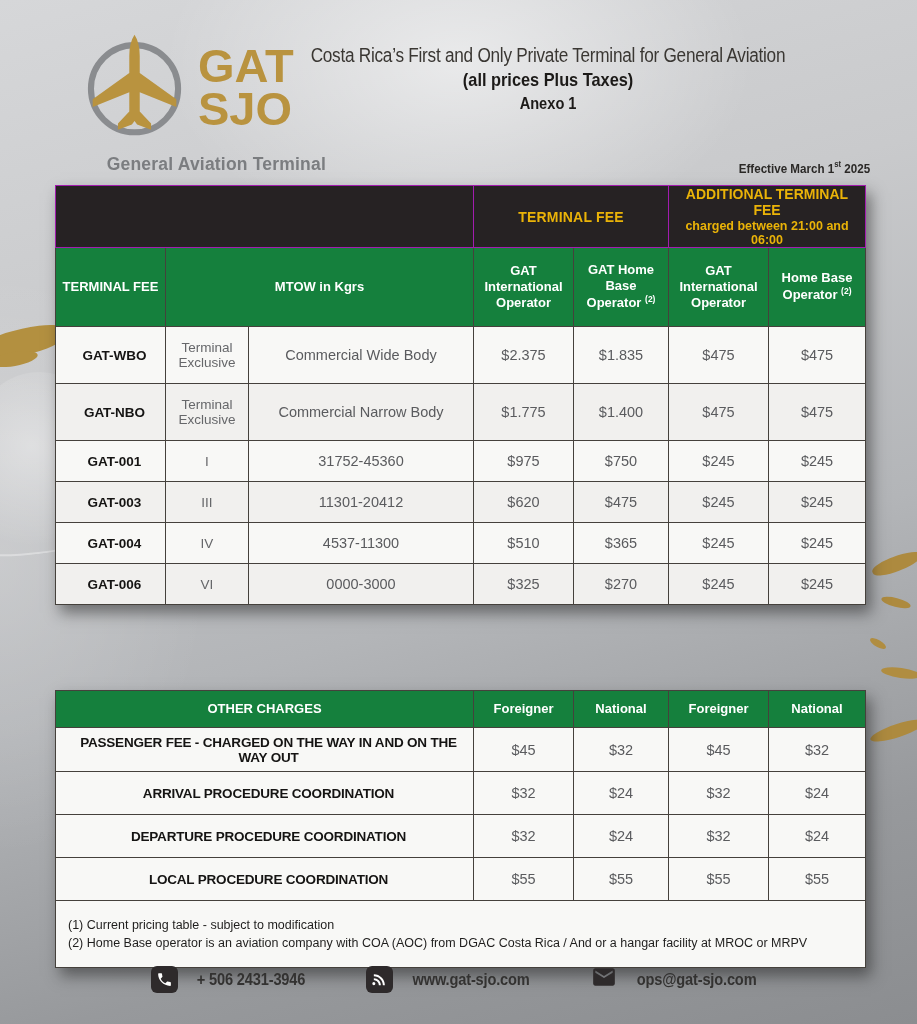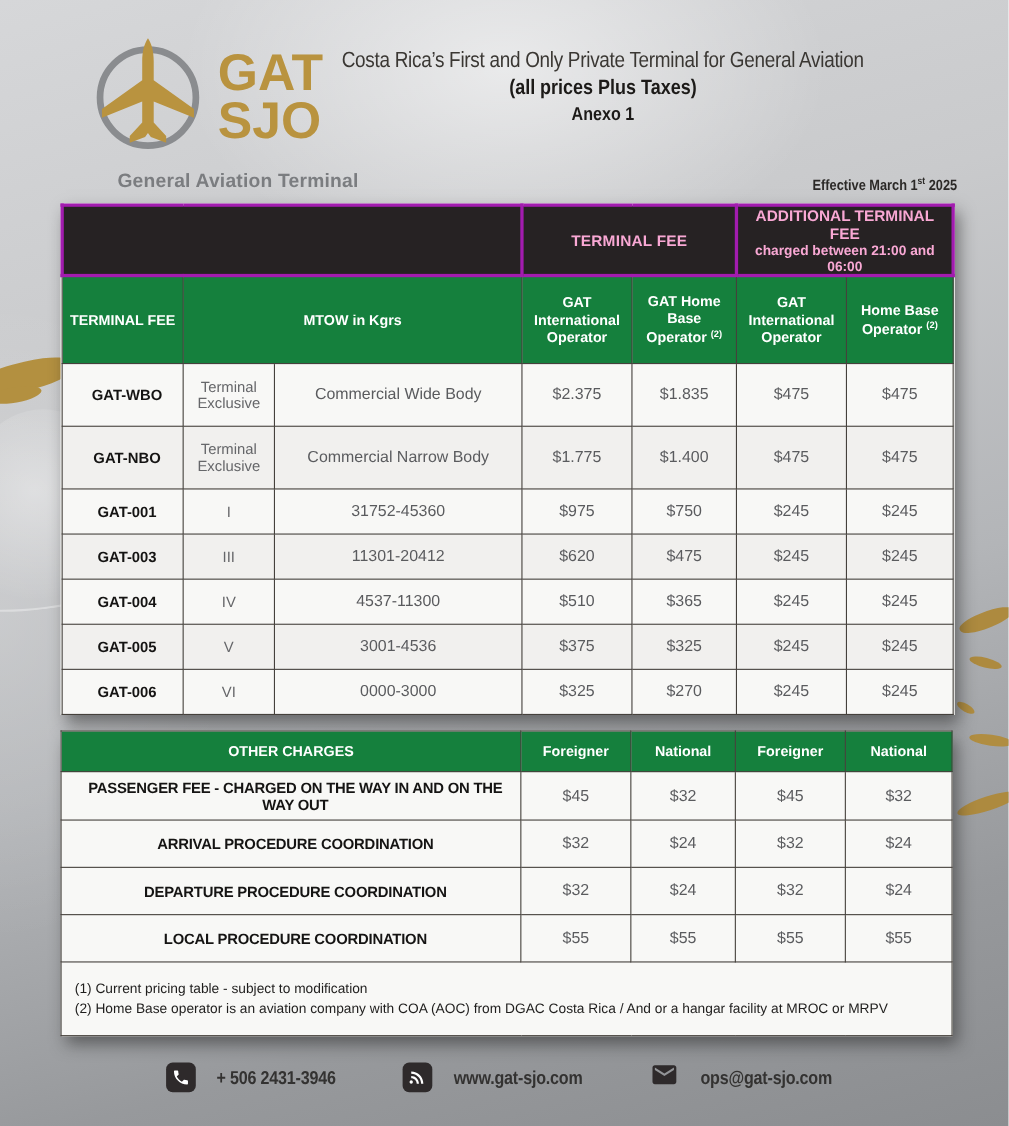--- a/index.html
+++ b/index.html
@@ -38,23 +38,23 @@
   .big-title sup{font-size:16px;font-weight:800;}
   .sub1{font-size:19px;font-weight:800;color:#1c1a18;margin-top:2px;}
   .sub2{font-size:17px;font-weight:800;color:#1c1a18;margin-top:3px;}
   .effective{position:absolute;right:36px;top:159px;font-size:13.5px;font-weight:800;color:#2b2927;}
   .effective sup{font-size:9px;}
 
   
   table{border-collapse:collapse;table-layout:fixed;background:#f8f8f6;
         box-shadow:5px 8px 14px rgba(25,25,25,0.5);}
   .t1{position:absolute;left:55px;top:185px;width:810px;}
-  .t2{position:absolute;left:55px;top:664px;width:810px;}
+  .t2{position:absolute;left:55px;top:690px;width:810px;}
   td,th{border:1px solid #45413c;padding:0 4px;}
-  .black-row th{background:#262223;border:3px solid #a21caf;color:#f9a8d4;height:54px;vertical-align:middle;}
+  .black-row th{background:#262223;border:1px solid #a21caf;color:#eab308;height:54px;vertical-align:middle;}
   .black-row .grp1{font-size:14px;font-weight:800;letter-spacing:0.2px;}
   .black-row .grp2-line1{font-size:14px;font-weight:800;}
   .black-row .grp2-line2{font-size:12.5px;font-weight:700;margin-top:1px;}
   .gold-row th{background:#15803d;color:#fff;font-weight:800;font-size:13px;height:78px;vertical-align:middle;text-align:center;line-height:1.25;}
   .gold-row sup{font-size:8.5px;}
   .t1 tbody td{color:#5a5b5e;font-size:14.5px;text-align:center;height:40px;background:#f8f8f6;}
   .t1 tbody tr:nth-child(even) td{background:#f1f0ee;}
   .t1 tbody tr.tall td{height:56px;}
   .t1 tbody td.code, .t2 tbody td.label{text-align:center;padding-left:12px;color:#151413;font-weight:800;font-size:13.5px;}
   .t1 tbody td.cat{font-size:13.5px;color:#66676a;}
@@ -180,29 +180,20 @@
         <tr>
           <td class="code">GAT-004</td>
           <td class="cat">IV</td>
           <td class="mtow">4537-11300</td>
           <td class="fee">$510</td>
           <td class="fee">$365</td>
           <td class="fee">$245</td>
           <td class="fee">$245</td>
         </tr>
         <tr>
-          <td class="code">GAT-005</td>
-          <td class="cat">V</td>
-          <td class="mtow">3001-4536</td>
-          <td class="fee">$375</td>
-          <td class="fee">$325</td>
-          <td class="fee">$245</td>
-          <td class="fee">$245</td>
-        </tr>
-        <tr>
           <td class="code">GAT-006</td>
           <td class="cat">VI</td>
           <td class="mtow">0000-3000</td>
           <td class="fee">$325</td>
           <td class="fee">$270</td>
           <td class="fee">$245</td>
           <td class="fee">$245</td>
         </tr>
       </tbody>
   </table>

